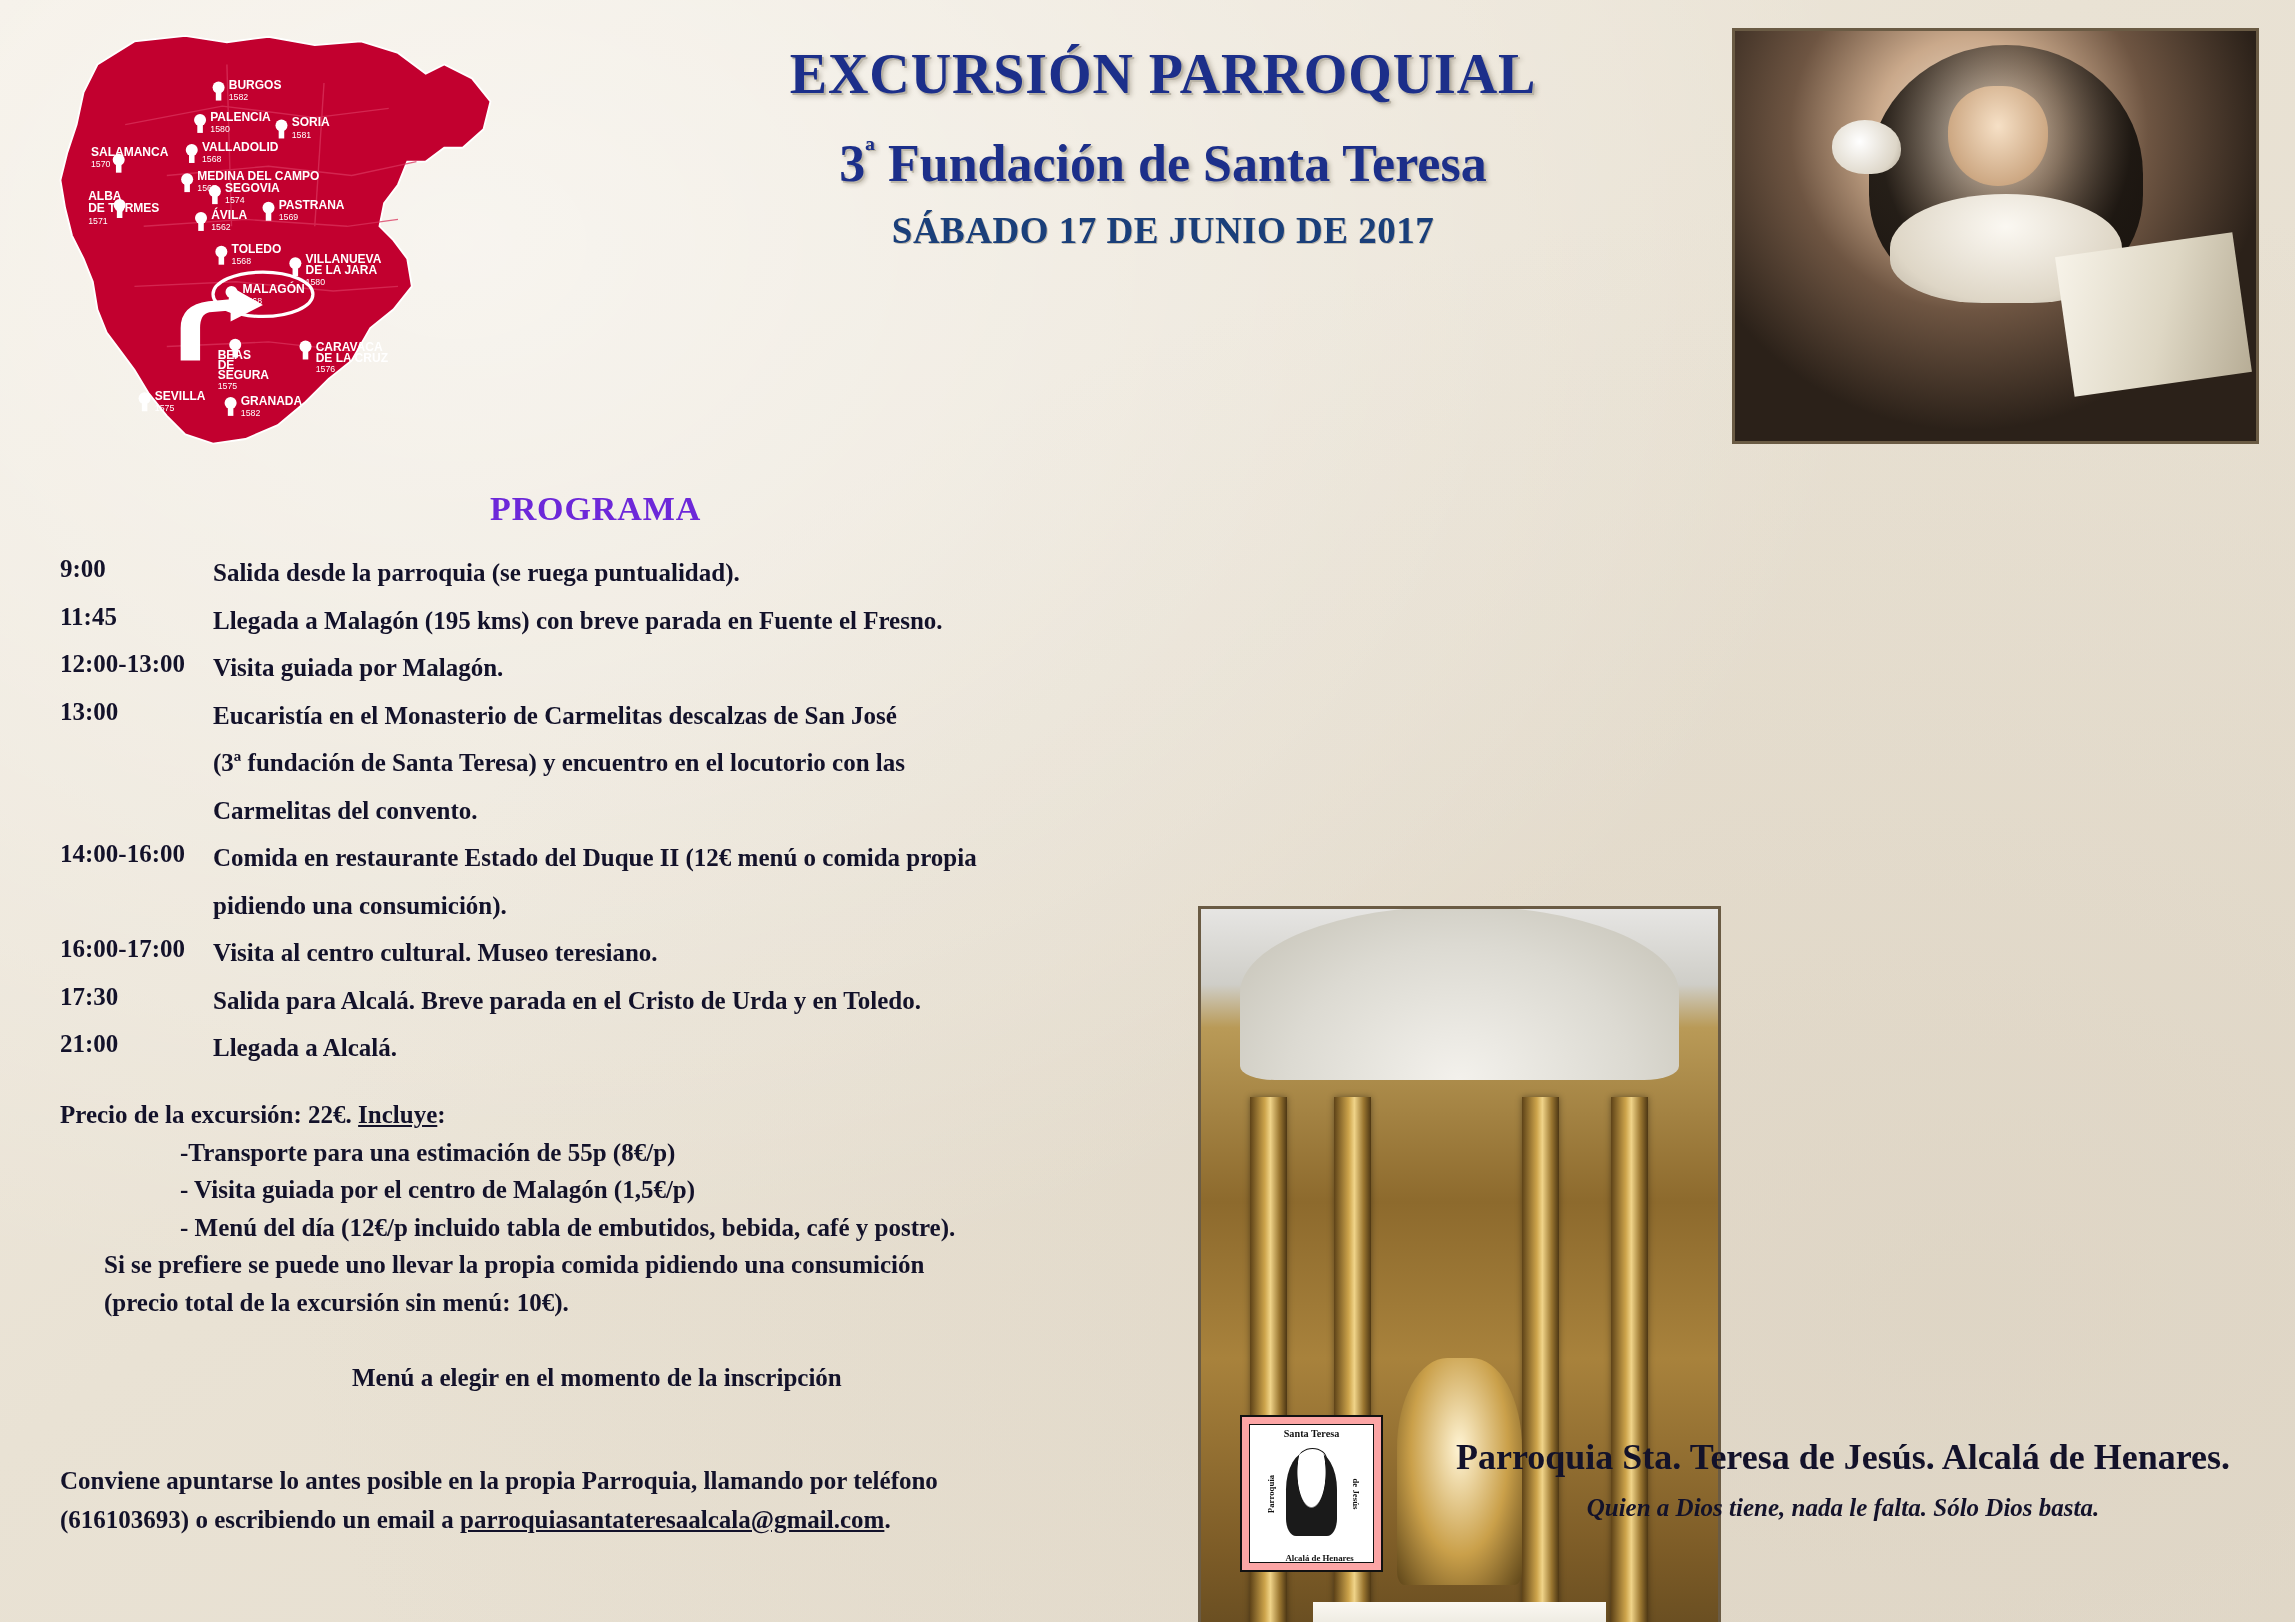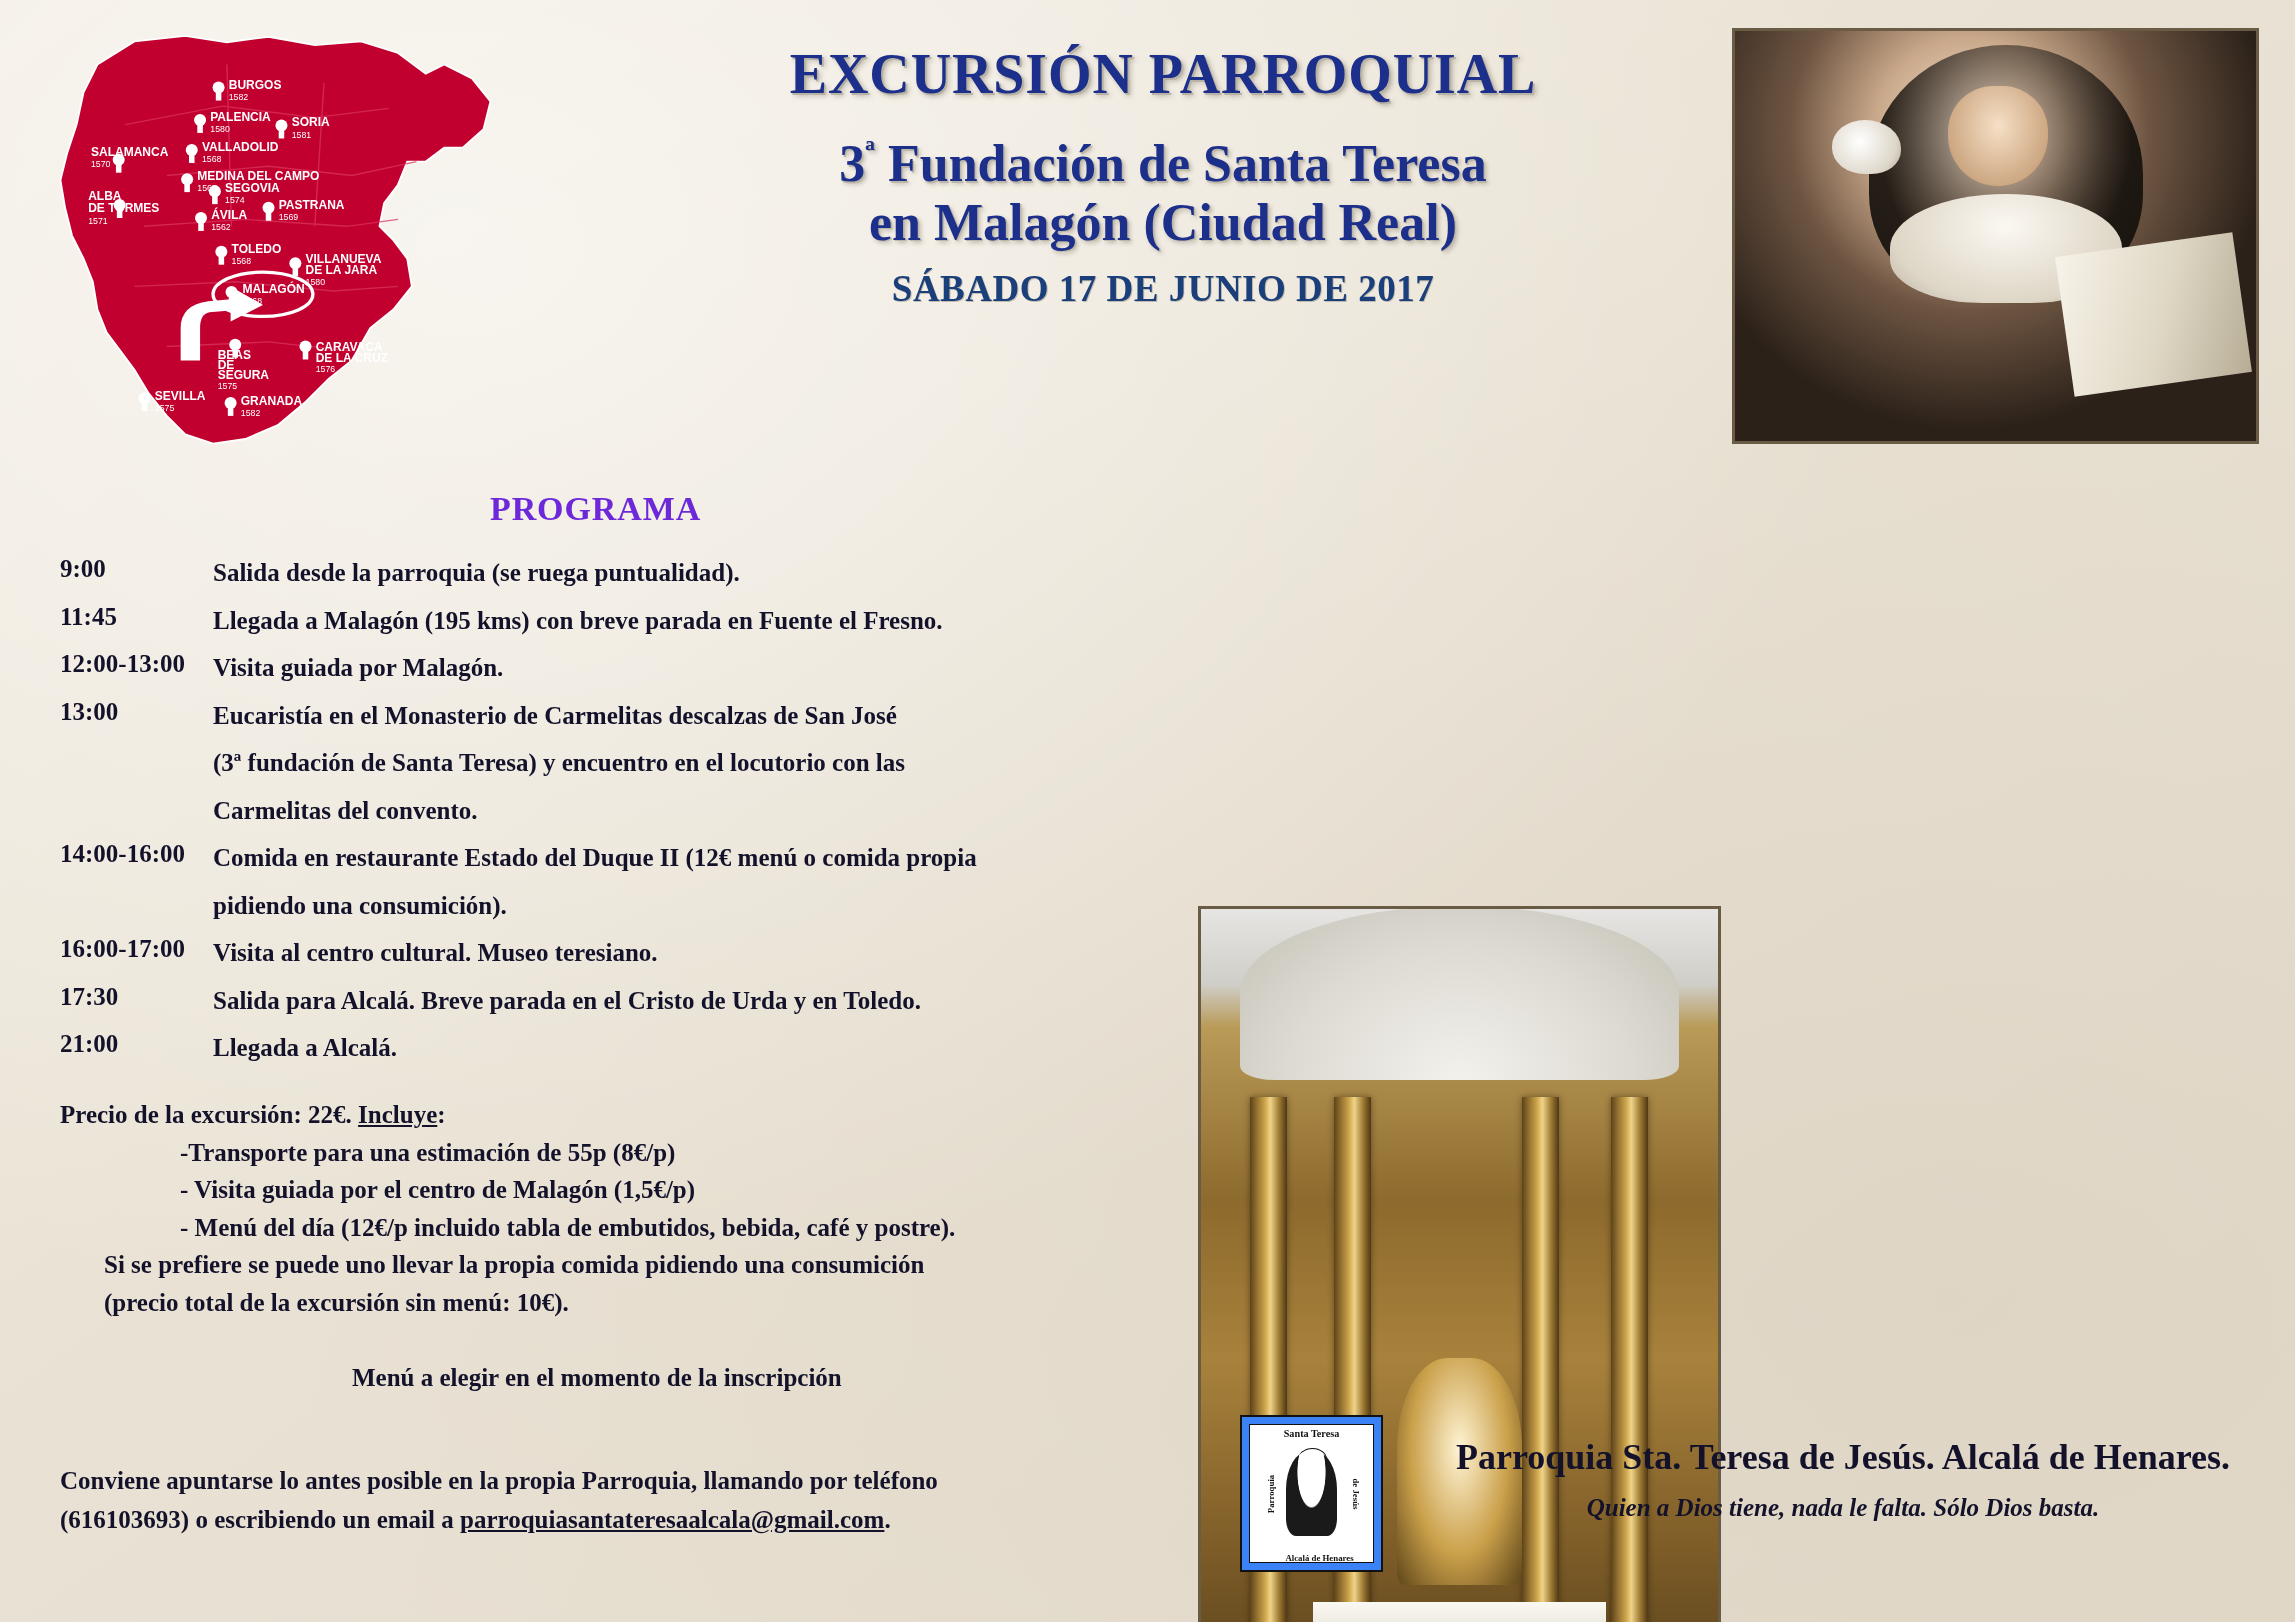--- a/index.html
+++ b/index.html
@@ -264,21 +264,21 @@
     background: linear-gradient(180deg, #faf8f2, #cfc9b7);
   }
 
   
   #parish-logo {
     position: absolute;
     left: 1240px;
     top: 1415px;
     width: 139px;
     height: 153px;
-    background: #3b82f6;
+    background: #fca5a5;
     border: 2.8px solid #111111;
   }
   #parish-logo .inner {
     position: absolute;
     inset: 7.4px;
     border: 1.4px solid #111111;
     background: #ffffff;
   }
   #parish-logo .figure {
     position: absolute;
@@ -481,21 +481,20 @@
           <text class="map-city-label" x="460" y="856">GRANADA</text>
           <text class="map-city-year" x="460" y="880">1582</text>
         </g>
       </g>
     </svg>
   </div>
 
   <div id="header-block">
     <div id="main-title">EXCURSIÓN PARROQUIAL</div>
     <div id="subtitle-1"><span>3</span><span class="sup">ª</span><span> Fundación de Santa Teresa</span></div>
-    <div id="subtitle-2">en Malagón (Ciudad Real)</div>
     <div id="date-line">SÁBADO 17 DE JUNIO DE 2017</div>
   </div>
 
   <div class="photo" id="photo-teresa">
     <div class="veil"></div>
     <div class="dove"></div>
     <div class="face"></div>
     <div class="collar"></div>
     <div class="book"></div>
     <div class="frame"></div>

